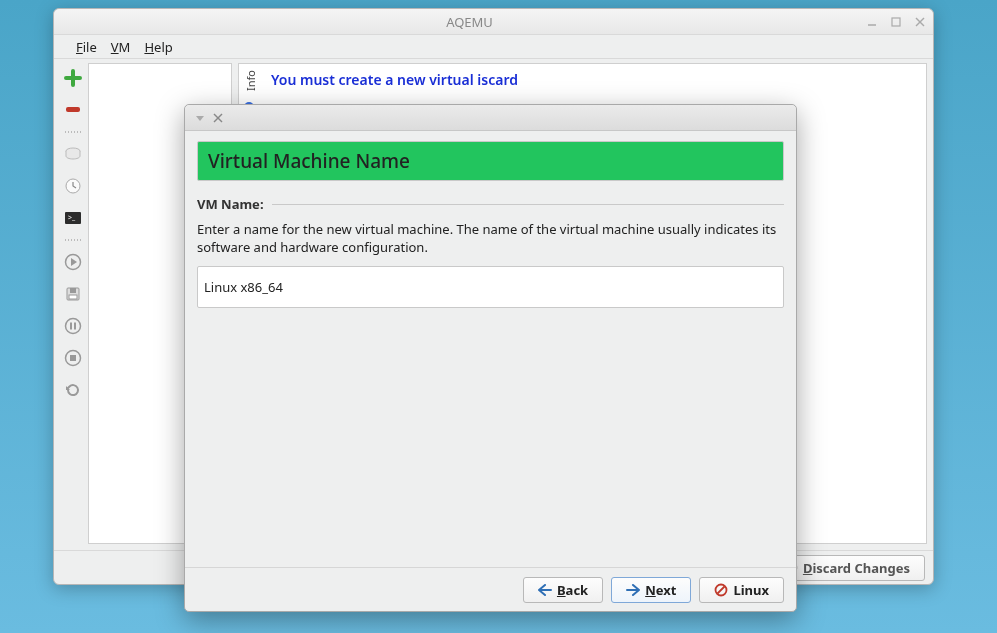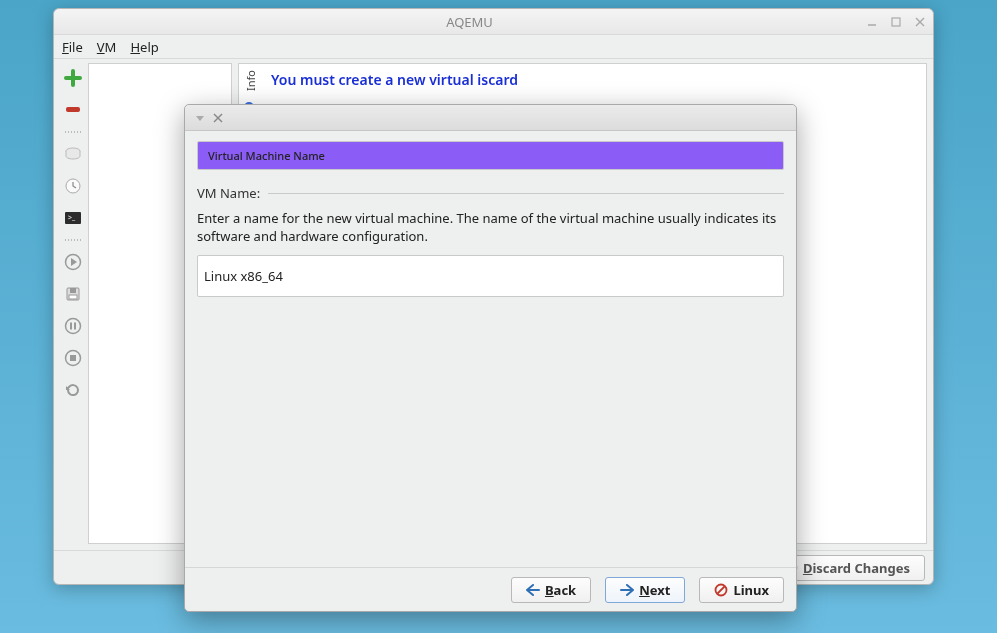--- a/index.html
+++ b/index.html
@@ -45,21 +45,21 @@
     font-size: 13px;
   }
   .win-controls { display: flex; gap: 10px; color: #aaa; }
   .win-ctrl { width: 14px; height: 14px; display:flex; align-items:center; justify-content:center; cursor:default; }
 
   .menubar {
     height: 24px;
     display: flex;
     align-items: center;
     gap: 14px;
-    padding: 0 8px;
+    padding: 0 22px;
     border-bottom: 1px solid #d9d9d9;
   }
   .menubar .menu-item { color: #222; }
   .menubar .u { text-decoration: underline; }
 
   .main-body {
     flex: 1;
     display: flex;
     padding: 4px 6px 6px 4px;
     position: relative;
@@ -168,33 +168,34 @@
   }
   .dialog-titlebar .dwin { width:18px; text-align:center; color:#999; }
 
   .dialog-body {
     flex:1;
     padding: 10px 12px 6px 12px;
     display:flex;
     flex-direction:column;
   }
   .step-box {
-    background:#8b5cf6;
+    background:#22c55e;
     border:1px solid #c9c9c9;
     border-radius:2px;
     padding: 6px 10px;
-    font-size: 11px;
+    font-size: 19px;
     font-weight: 500;
     color:#222;
     margin-bottom: 14px;
   }
   .section-label-row {
     display:flex; align-items:center; gap:8px;
     color:#333;
     margin-bottom:4px;
+    font-weight:bold;
   }
   .section-line { flex:1; height:1px; background:#c9c9c9; }
   .desc {
     color:#222;
     font-size:13px;
     line-height:1.35;
     margin: 4px 0 10px 0;
   }
   .text-input {
     width:100%;
@@ -207,21 +208,21 @@
     font-family:inherit;
     color:#222;
   }
 
   .dialog-footer {
     height:44px;
     border-top:1px solid #d6d6d6;
     display:flex;
     align-items:center;
     justify-content:flex-end;
-    gap:14px;
+    gap:8px;
     padding: 0 12px;
   }
   .btn-primary {
     background: linear-gradient(to bottom, #fdfdfd, #eef4fb);
     border-color:#7fa8d8;
   }
   .btn-dark { color:#222; }
 </style>
 </head>
 <body>

